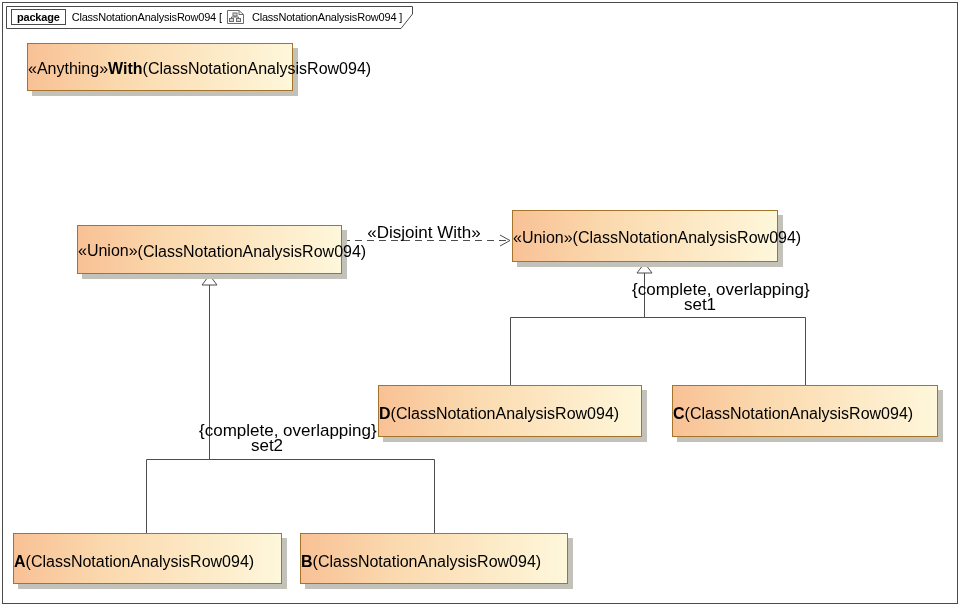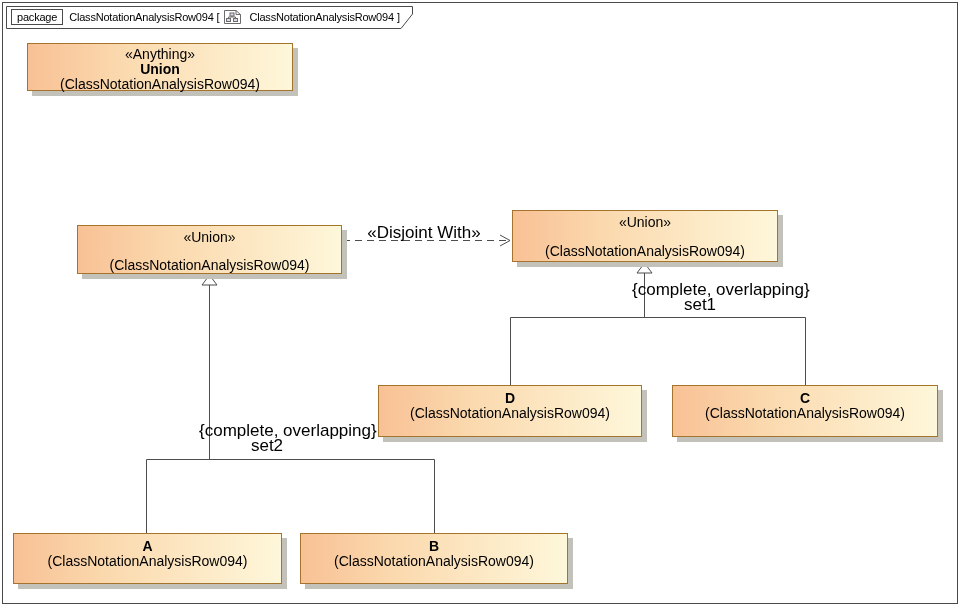--- a/index.html
+++ b/index.html
@@ -12,34 +12,34 @@
     border:1px solid #4a4a4a;box-sizing:border-box;
   }
   svg.layer{position:absolute;left:0;top:0;}
   
   .tab-content{
     position:absolute;left:11px;top:8px;height:18px;
     display:flex;align-items:center;white-space:nowrap;
     font-size:11px;letter-spacing:-0.2px;
   }
   .kw-box{
-    border:1px solid #4a4a4a;padding:1px 5px;font-weight:normal;
+    border:1px solid #4a4a4a;padding:1px 5px;font-weight:bold;
     background:#ffffff;margin-right:6px;
   }
   .diagram-icon{width:19px;height:16px;margin:0 4px;display:inline-block;}
   .br{margin:0 0 0 3px;}
   .t2{margin-left:3px;}
   
   .uml-box{
     position:absolute;box-sizing:border-box;
     border:1px solid #a5742c;
     background:linear-gradient(90deg,#f8c195 0%,#fbd9ae 35%,#fef7da 100%);
     box-shadow:5px 5px 0 #c2c2ba;
-    display:flex;flex-direction:column;align-items:center;
-    font-size:14px;padding-top:3px;
+    display:flex;flex-direction:row;align-items:center;
+    font-size:16px;padding-top:3px;
   }
   .uml-box .line{line-height:15px;white-space:nowrap;}
   .uml-box .stereo{line-height:16px;white-space:nowrap;}
   .uml-box .bname{font-weight:bold;}
   .name-gap{height:14px;}
   .pad-top{padding-top:5px;}
   
   .edge-label{
     position:absolute;font-size:17px;text-align:center;
     line-height:15px;white-space:nowrap;
@@ -83,21 +83,21 @@
       <rect x="3.5" y="9.5" width="4" height="3" fill="#d9d9e8" stroke="#6b6b6b"></rect>
       <rect x="10.5" y="9.5" width="4" height="3" fill="#d9d9e8" stroke="#6b6b6b"></rect>
     </svg>
   </span>
   <span class="t2">ClassNotationAnalysisRow094</span>
   <span class="br">]</span>
 </div>
 
 <div class="uml-box" style="left:27px;top:43px;width:266px;height:48px;">
   <div class="line">«Anything»</div>
-  <div class="line bname">Union</div>
+  <div class="line bname">With</div>
   <div class="line">(ClassNotationAnalysisRow094)</div>
 </div>
 
 <div class="uml-box" style="left:77px;top:225px;width:265px;height:49px;">
   <div class="stereo">«Union»</div>
   <div class="name-gap"></div>
   <div class="line">(ClassNotationAnalysisRow094)</div>
 </div>
 
 <div class="uml-box" style="left:512px;top:210px;width:266px;height:52px;">

